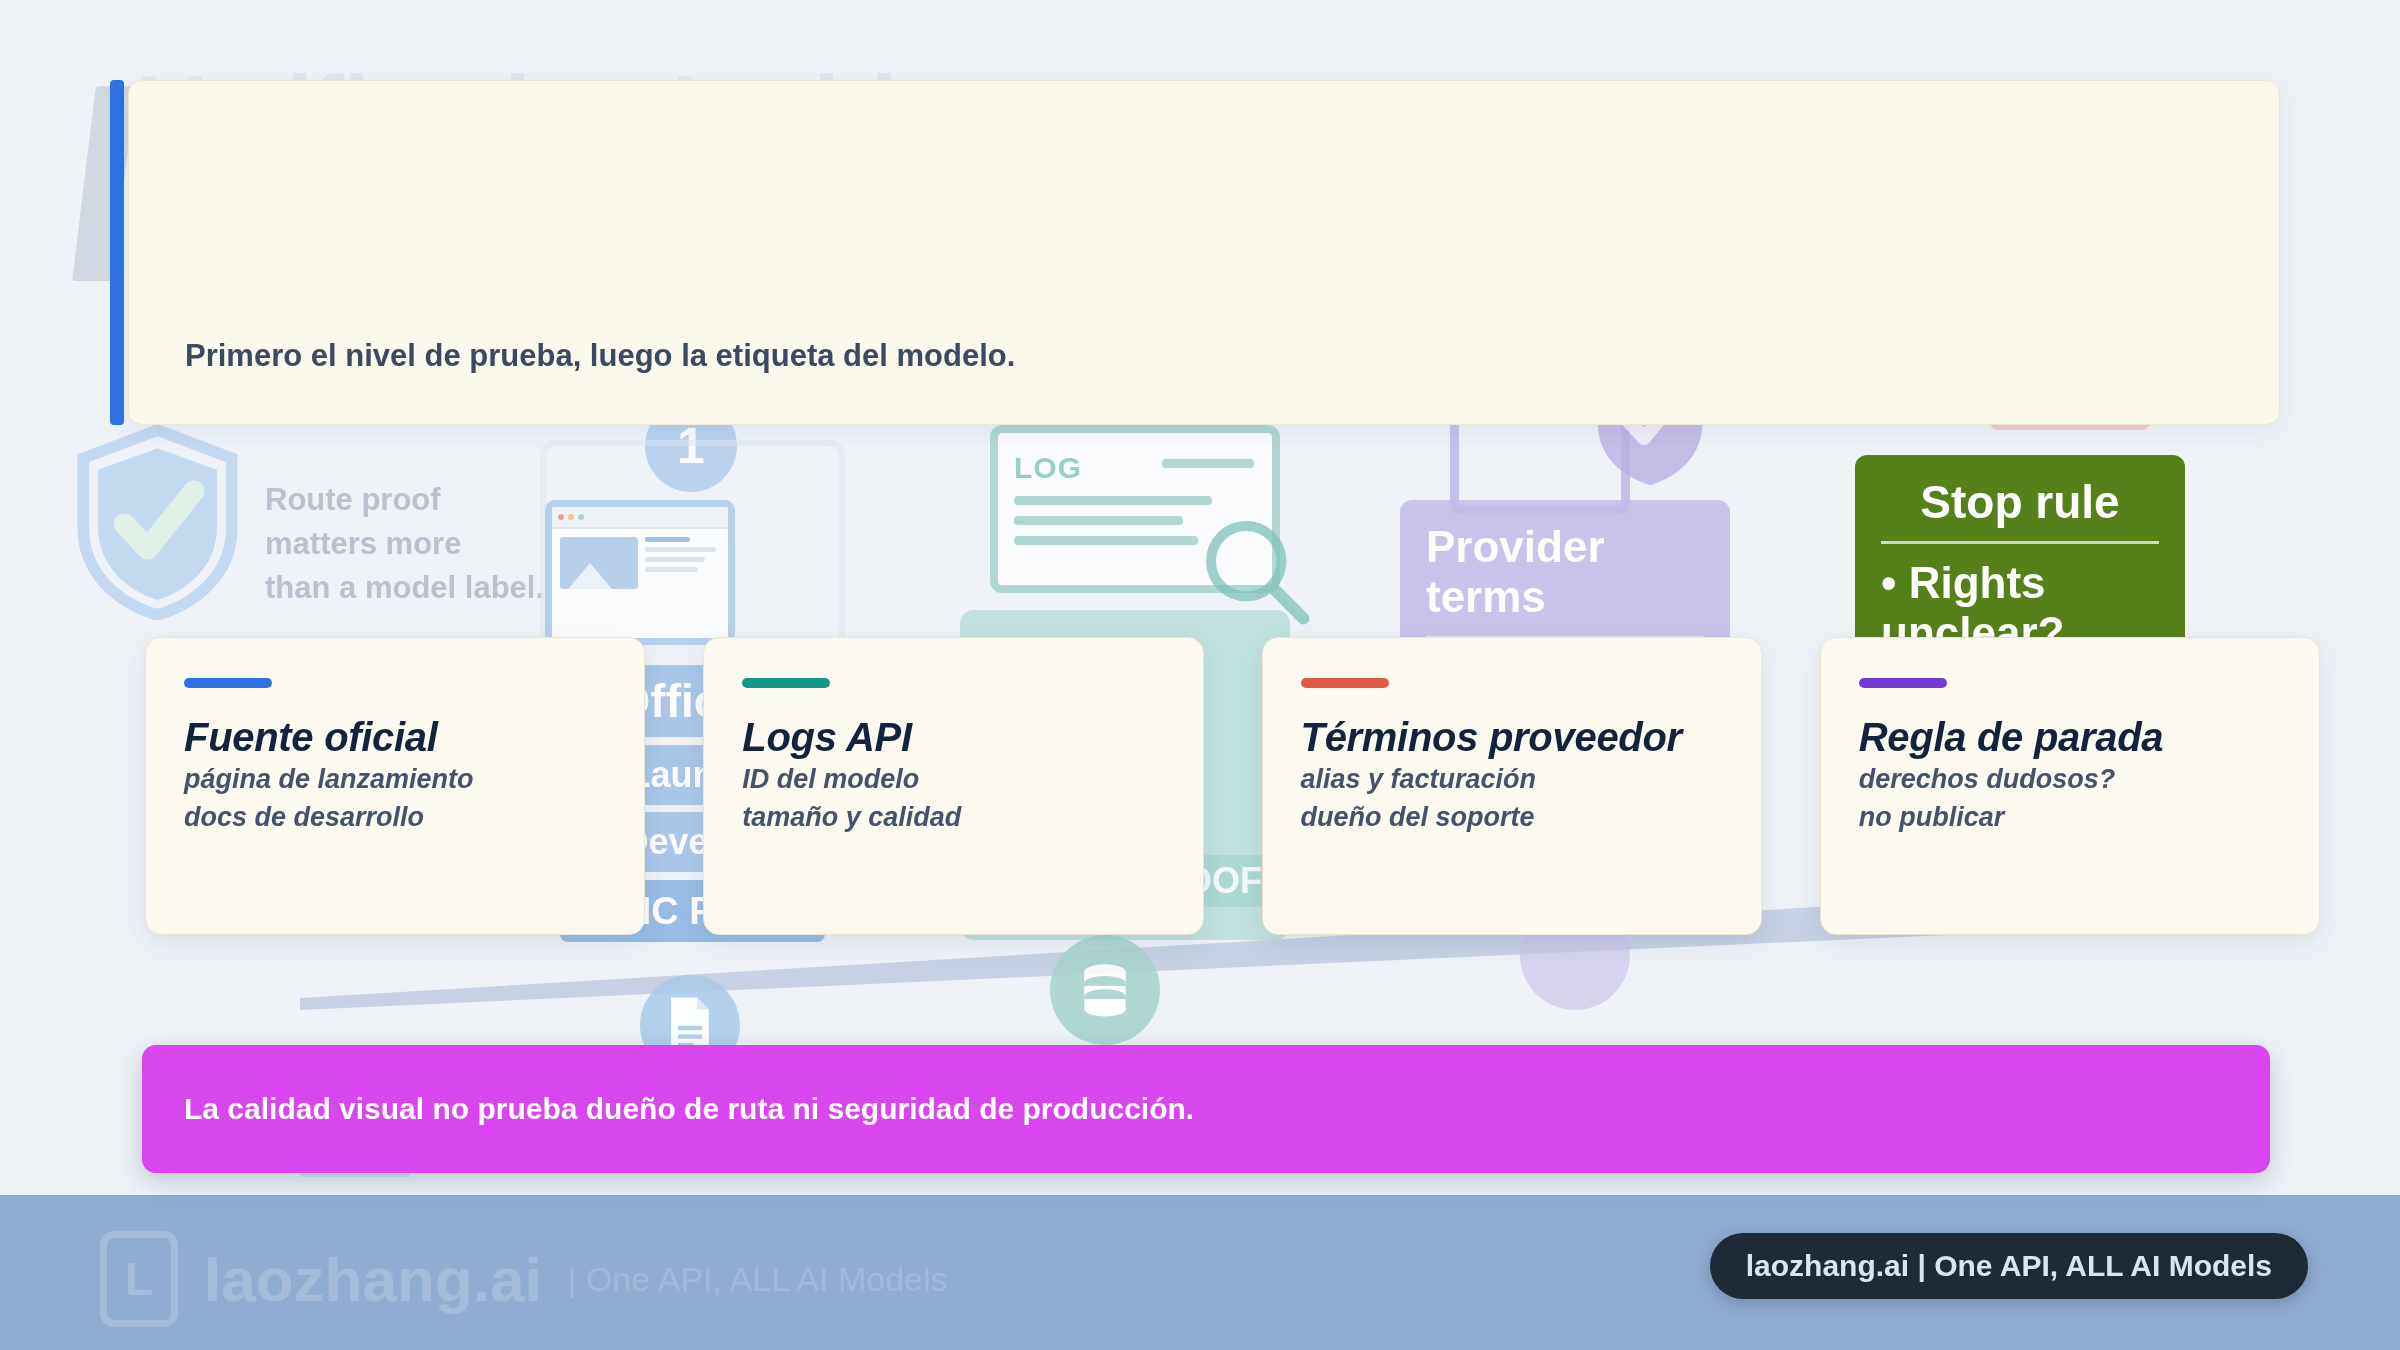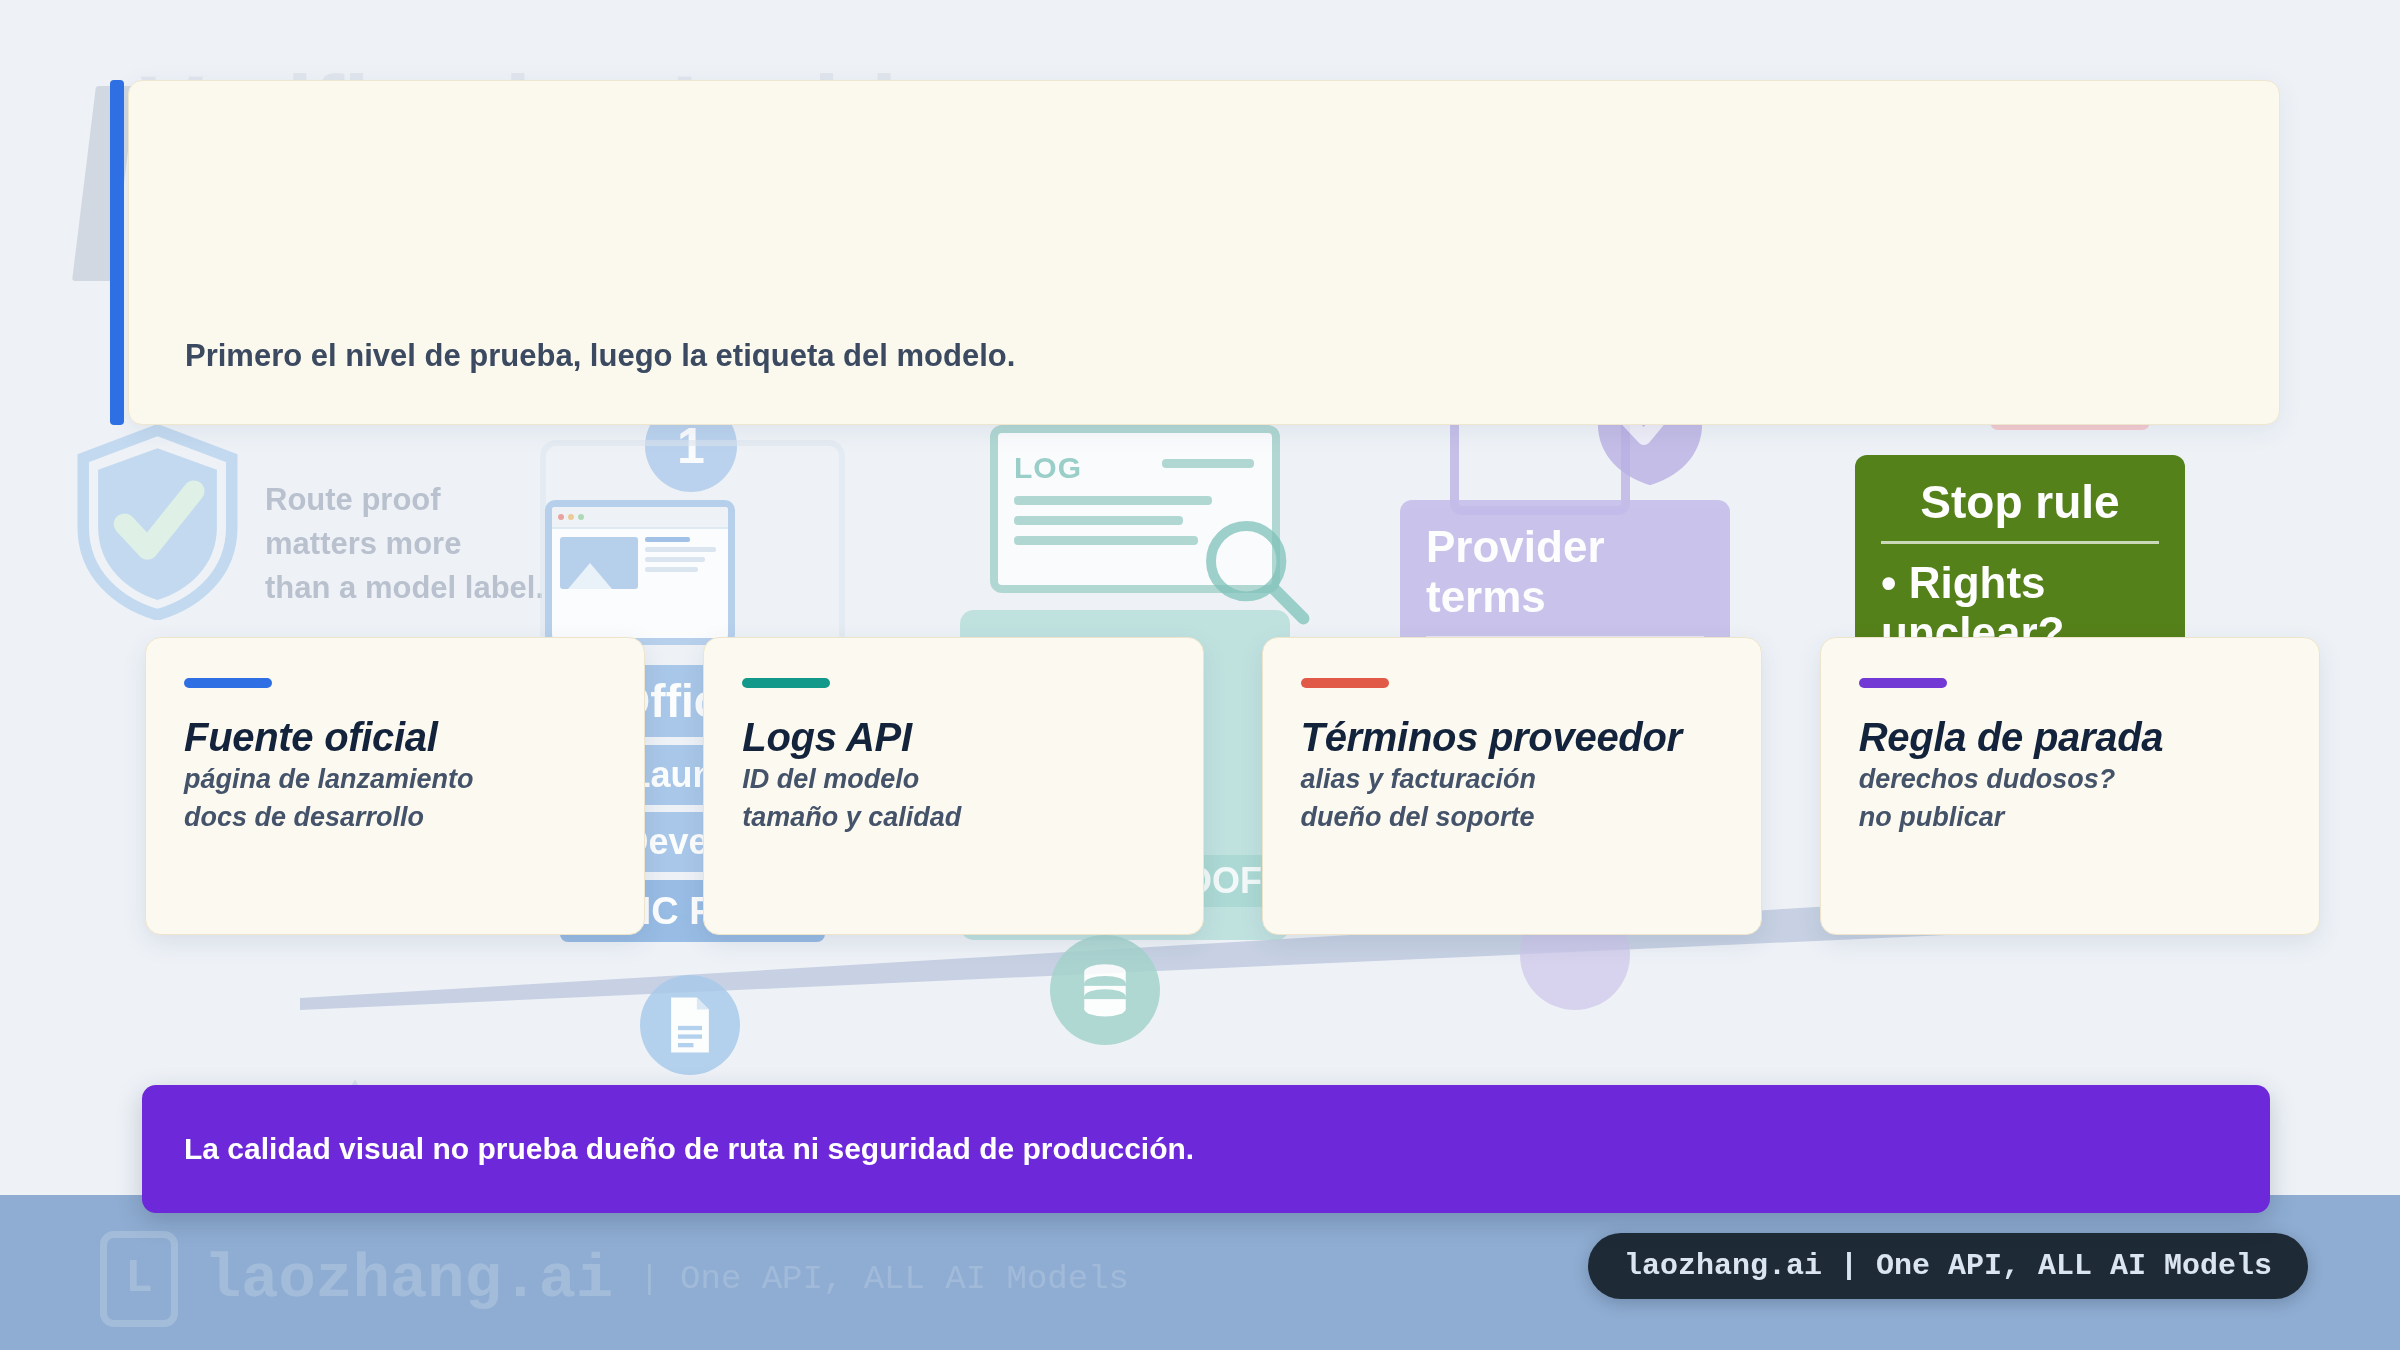--- a/index.html
+++ b/index.html
@@ -203,21 +203,20 @@
   
   .ramp-icon{position:absolute;border-radius:50%;display:flex;align-items:center;justify-content:center;}
   .ri-doc{left:640px;top:975px;width:100px;height:100px;background:#a9cbeb;opacity:.85;}
   .ri-db{left:1050px;top:935px;width:110px;height:110px;background:#a6d4cd;opacity:.85;}
   .ri-warn{left:300px;top:1075px;width:110px;height:110px;opacity:.5;}
 
   
   .footer-strip{
     position:absolute; left:0; bottom:0; width:2400px; height:155px;
     background:#8fadd2;
-    font-family:Liberation Mono, monospace;
   }
   .footer-watermark{
     position:absolute; left:100px; top:36px;
     display:flex; align-items:center; gap:26px;
     opacity:.18;
   }
   .fw-logo{
     width:78px;height:96px;border:7px solid #ffffff;border-radius:14px;
     display:flex;align-items:center;justify-content:center;
     font-size:46px;font-weight:700;color:#ffffff;
@@ -494,17 +493,17 @@
     </div>
 
     <div class="card">
       <div class="card-accent" style="background: rgb(114, 57, 212);"></div>
       <div class="card-title">Regla de parada</div>
       <div class="card-body">derechos dudosos?
 no publicar</div>
     </div>
   </div>
 
-  <div class="callout" style="background: #6d28d9; margin-top: 40px;">
+  <div class="callout" style="background: #d946ef;">
     <div class="callout-text">La calidad visual no prueba dueño de ruta ni seguridad de producción.</div>
   </div>
 
 </div>
 
 </body></html>

